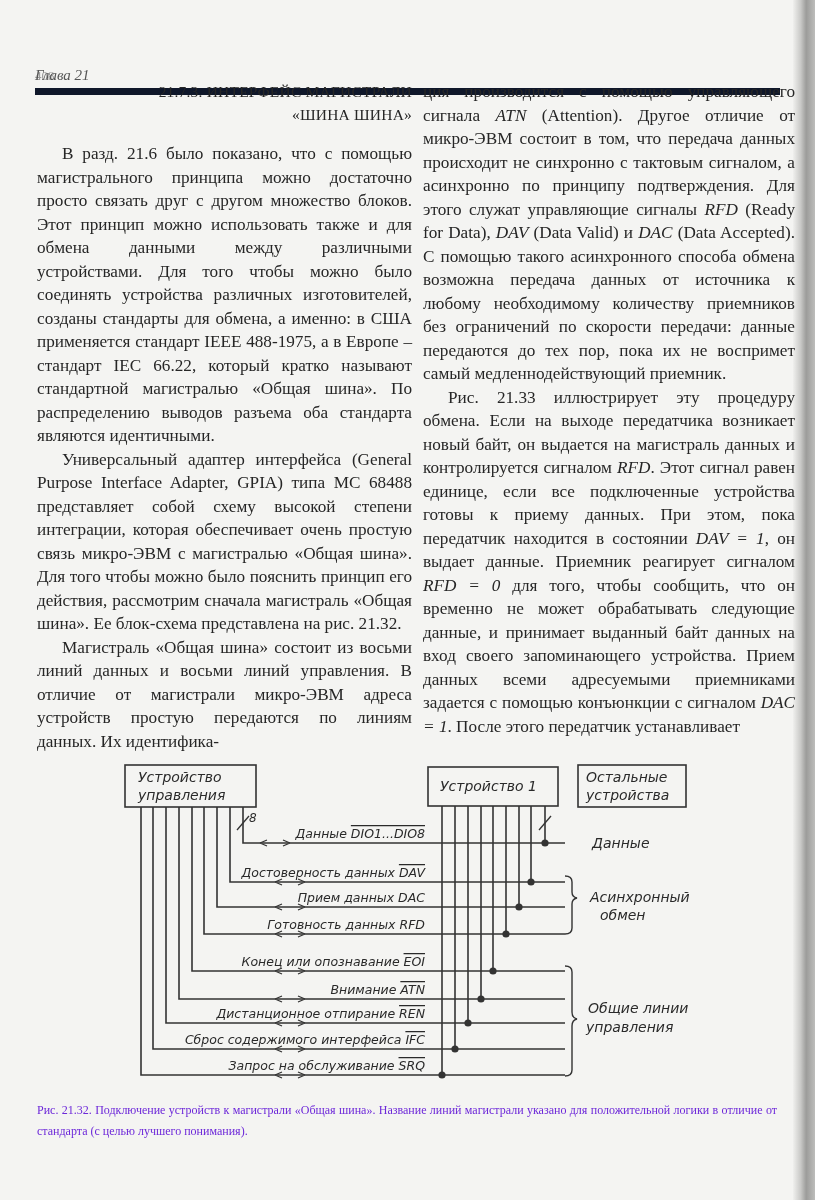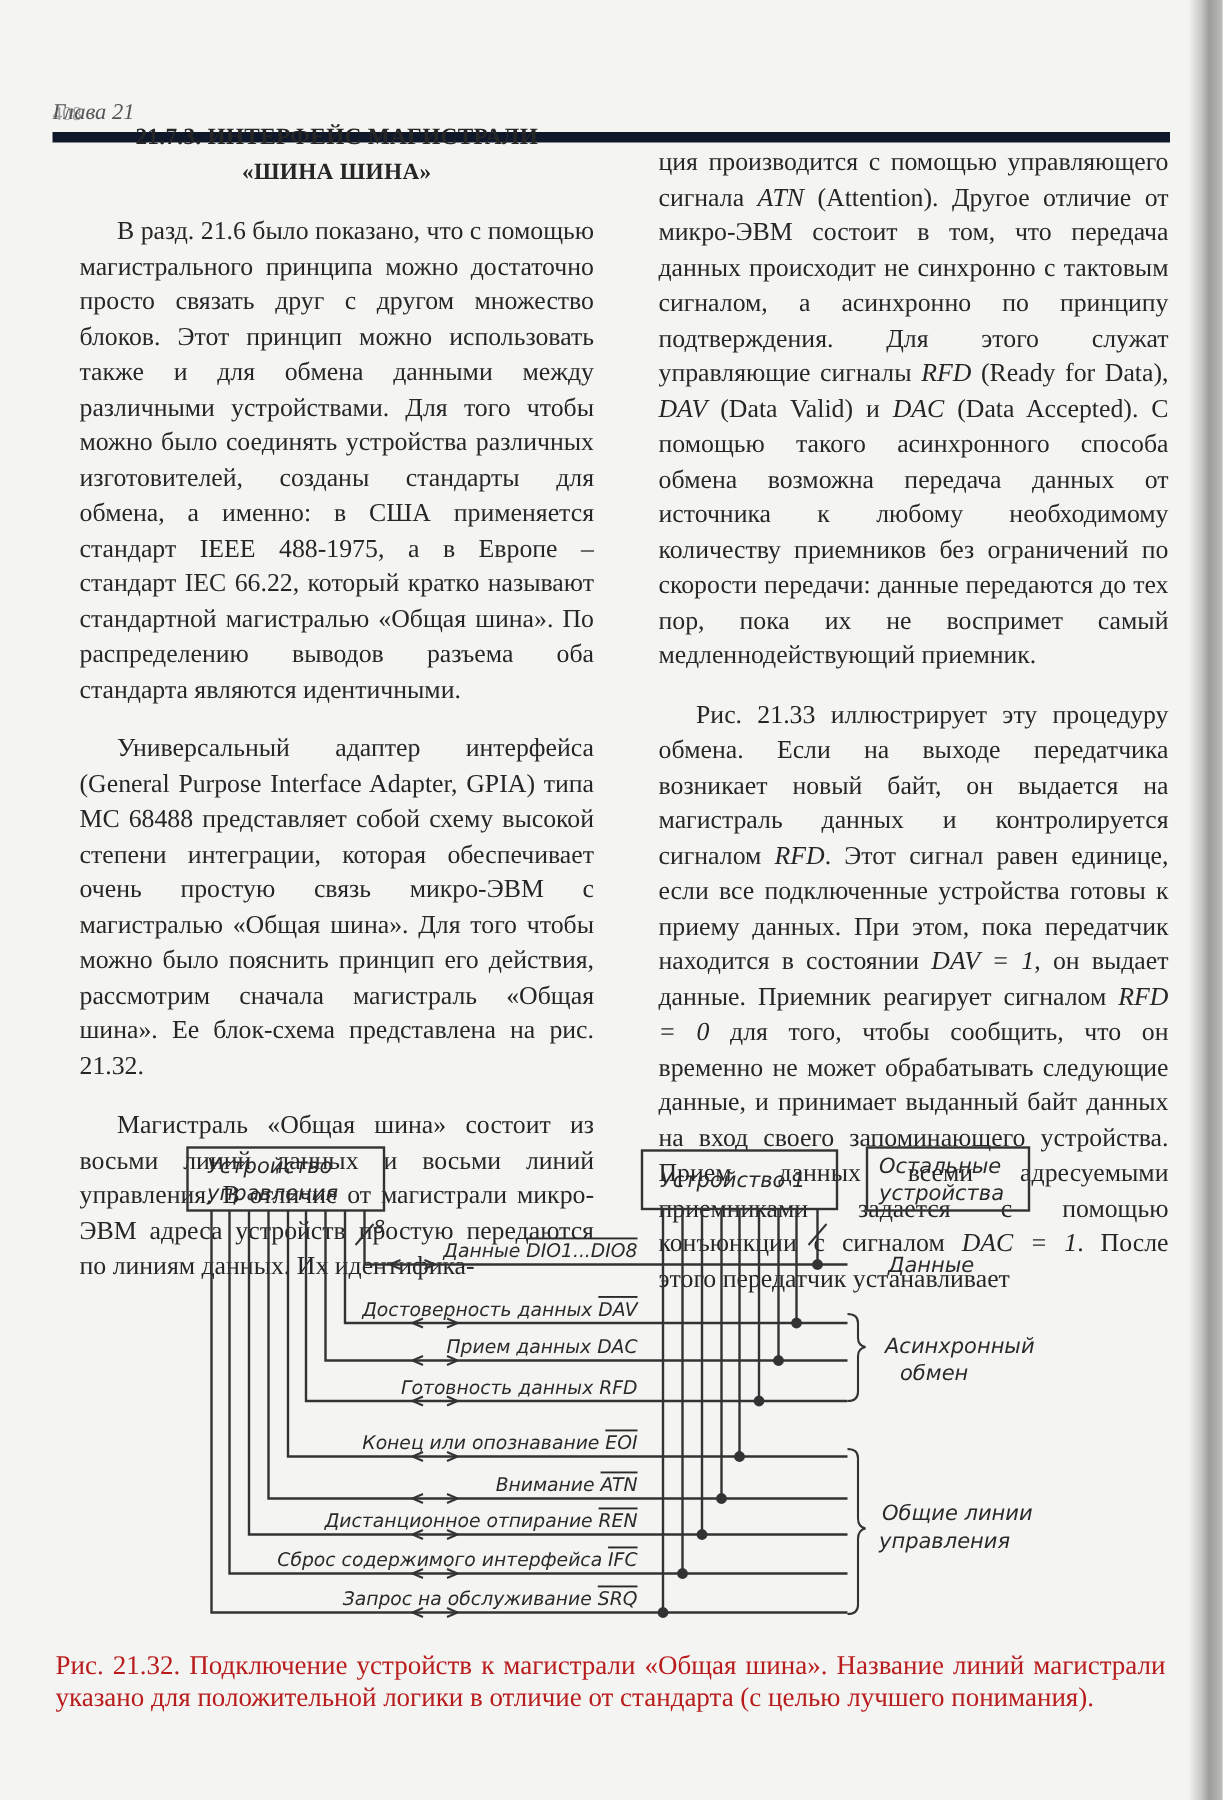--- a/index.html
+++ b/index.html
@@ -18,30 +18,30 @@
     margin-top: 36px;
   }
   .page-number { position: absolute; left: 0; top: 2px; font-size: 13px; color: #9a9a9a; }
   .chapter { position: absolute; left: 0; right: 0; top: 1px; text-align: left; font-style: italic; font-size: 15px; color: #555; }
   .col {
     position: absolute; top: 80px; width: 375px;
     font-size: 17.2px; line-height: 23.5px; text-align: justify;
   }
   .col-left { left: 37px; }
   .col-right { left: 423px; width: 372px; }
-  .heading { font-weight: bold; font-size: 15.5px; line-height: 23px; letter-spacing: 0.2px; margin: 0 0 16px 0; text-align: center; }
-  p { margin: 16px; text-indent: 25px; }
+  .heading { font-weight: normal; font-size: 15.5px; line-height: 23px; letter-spacing: 0.2px; margin: 0 0 16px 0; text-align: right; }
+  p { margin: 0; text-indent: 25px; }
   p.cont { text-indent: 0; }
   i.sig { font-style: italic; }
   .figure { position: absolute; left: 0; top: 750px; width: 760px; height: 340px; }
   .figure svg { position: absolute; left: 0; top: 0; }
   .diag-text { font-family: "DejaVu Sans", sans-serif; font-style: italic; fill: #2a2a2a; }
   .caption {
     position: absolute; left: 37px; top: 1100px; width: 740px;
-    font-size: 18px; line-height: 21px; text-align: justify; color: #b91c1c;
+    font-size: 12px; line-height: 21px; text-align: justify; color: #6d28d9;
   }
 </style>
 </head>
 <body>
 
 <div class="spine"></div>
 
 <div class="running-head">
   <span class="page-number">408</span>
   <span class="chapter">Глава 21</span>

